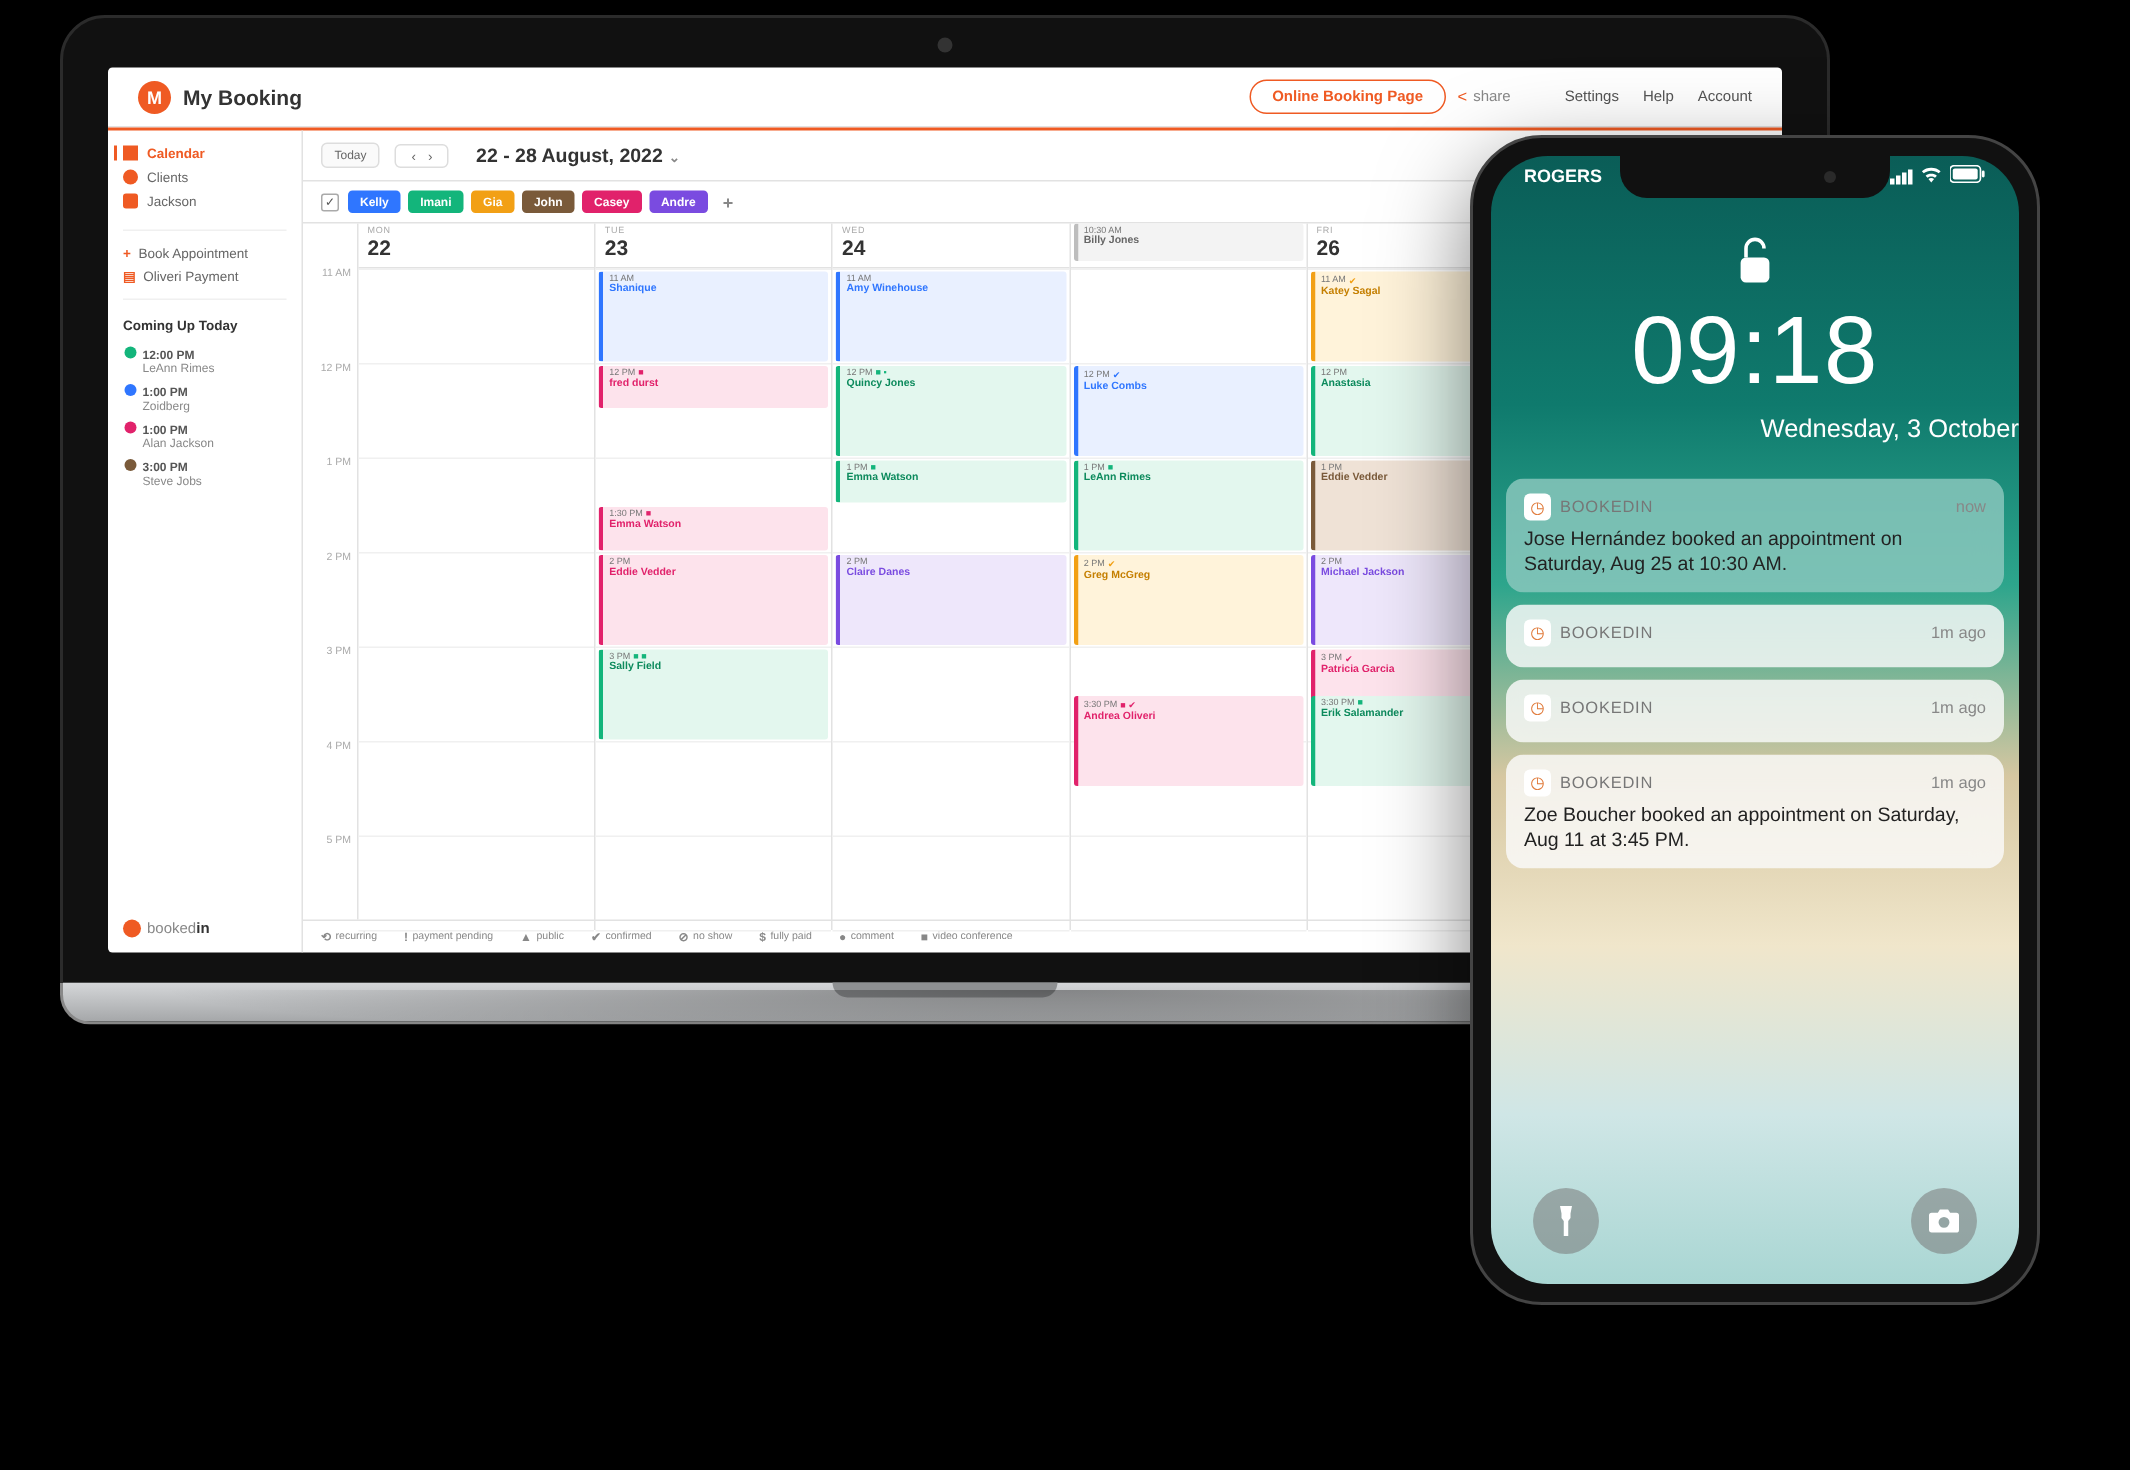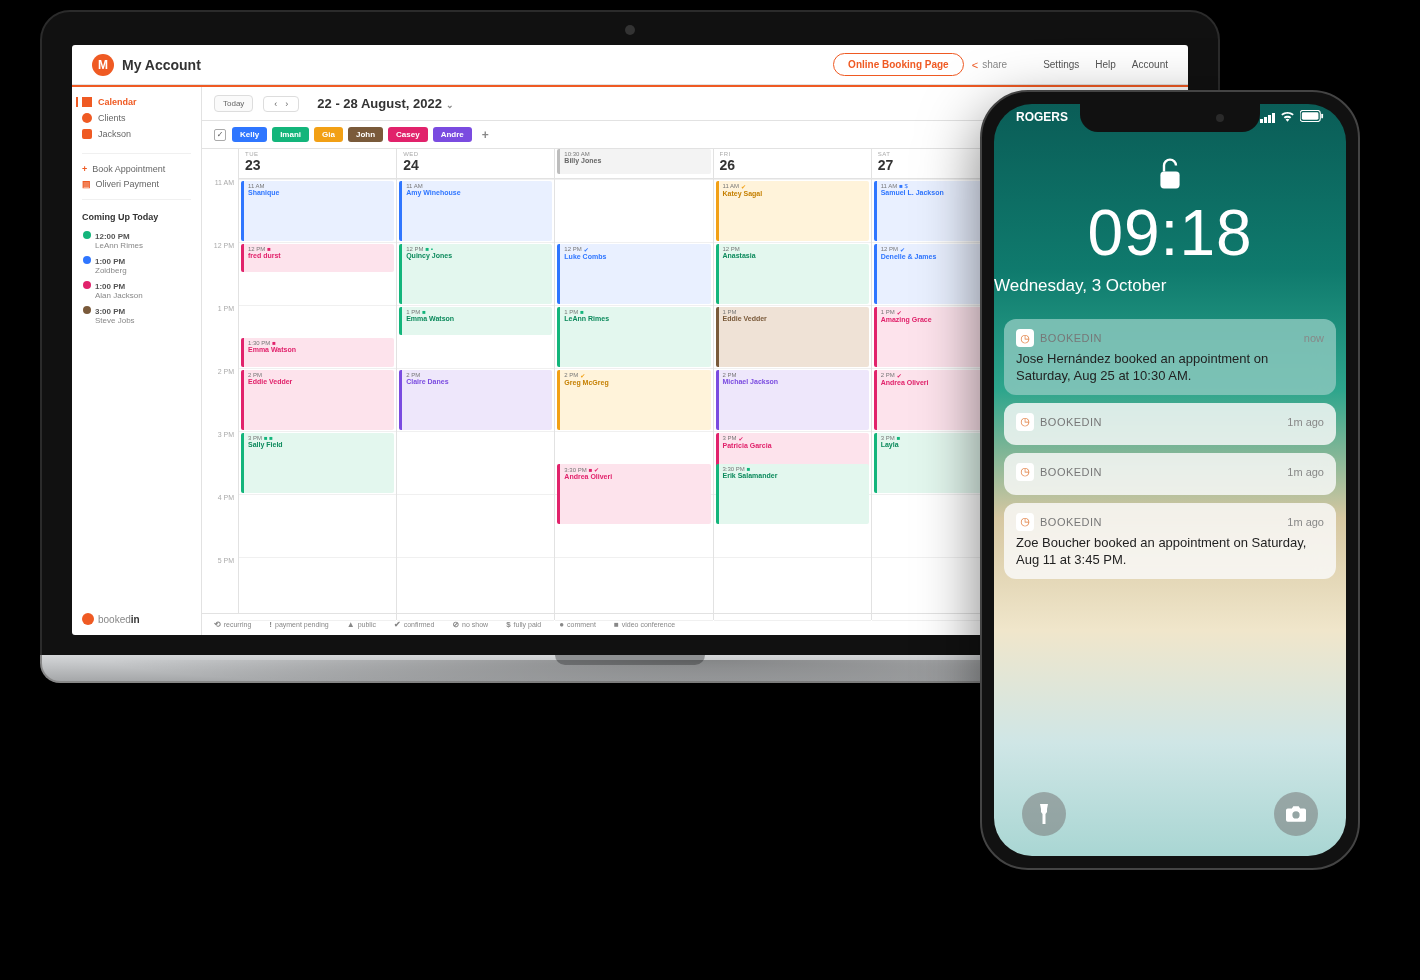--- a/index.html
+++ b/index.html
@@ -94,21 +94,21 @@
  .notch2{position:absolute;left:50%;top:0;transform:translate(-50%);width:180px;height:28px;background:#111;border-radius:0 0 18px 18px;z-index:5}
  .notch2::after{content:"";position:absolute;right:36px;top:10px;width:8px;height:8px;border-radius:50%;background:#2a2a2a}
  .sbar{position:absolute;top:6px;left:0;right:0;display:flex;justify-content:space-between;padding:0 22px;color:#fff;font-size:12px;font-weight:600;z-index:4}
  .sigs{display:flex;gap:5px;align-items:center}
  .bars{display:flex;gap:1px;align-items:flex-end}
  .bars i{width:3px;background:#fff;display:block}
 
  .lock-ic{position:absolute;top:52px;left:50%;transform:translate(-50%);width:30px;height:36px}
  .lock-ic svg{width:100%;height:100%}
  .ptime{position:absolute;top:92px;left:0;right:0;text-align:center;color:#fff;font-size:64px;font-weight:300;letter-spacing:1px}
- .pdate{position:absolute;top:172px;left:0;right:0;text-align:left;color:#fff;font-size:17px}
+ .pdate{position:absolute;top:172px;left:0;right:0;text-align:right;color:#fff;font-size:17px}
 
  .notifs{position:absolute;top:215px;left:10px;right:10px;display:flex;flex-direction:column;gap:8px}
  .notif{backdrop-filter:blur(10px);background:rgba(250,250,250,.82);border-radius:12px;padding:10px 12px}
  .notif.tint{background:rgba(140,200,190,.82)}
  .nhead{display:flex;align-items:center;gap:6px;margin-bottom:4px}
  .nicon{width:18px;height:18px;border-radius:4px;background:#fff;display:flex;align-items:center;justify-content:center;font-size:11px;color:#e07a3a}
  .napp{font-size:11px;color:#777;letter-spacing:.5px}
  .nago{margin-left:auto;font-size:11px;color:#888}
  .nbody{font-size:13px;color:#222;line-height:1.3}
 
@@ -118,21 +118,21 @@
 </head>
 <body>
 
 <div class="laptop">
   <div class="bezel">
     <div class="cam"></div>
     <div class="screen">
 
       <div class="hdr">
         <div class="logo">M</div>
-        <div class="biz">My Account</div>
+        <div class="biz">My Booking</div>
         <div class="sp"></div>
         <div class="pill">Online Booking Page</div>
         <div class="share">
           <span class="share-ic">&lt;</span>
           <span>share</span>
         </div>
         <div class="hlinks">
           <span>Settings</span>
           <span>Help</span>
           <span>Account</span>
@@ -208,20 +208,36 @@
             <div class="times" id="time-col">
                 <div>11 AM</div>
                 <div>12 PM</div>
                 <div>1 PM</div>
                 <div>2 PM</div>
                 <div>3 PM</div>
                 <div>4 PM</div>
                 <div>5 PM</div>
               </div>
             <div class="grid" id="day-grid">
+                <div class="col">
+                  <div class="dayh">
+                    <div class="dow">MON</div>
+                    <div class="dn">22</div>
+                  </div>
+                  <div class="slots">
+                    <div class="hr" style="top: 0px;"></div>
+                    <div class="hr" style="top: 63px;"></div>
+                    <div class="hr" style="top: 126px;"></div>
+                    <div class="hr" style="top: 189px;"></div>
+                    <div class="hr" style="top: 252px;"></div>
+                    <div class="hr" style="top: 315px;"></div>
+                    <div class="hr" style="top: 378px;"></div>
+                    <div class="hr" style="top: 441px;"></div>
+                  </div>
+                </div>
                 <div class="col">
                   <div class="dayh">
                     <div class="dow">TUE</div>
                     <div class="dn">23</div>
                   </div>
                   <div class="slots">
                     <div class="hr" style="top: 0px;"></div>
                     <div class="hr" style="top: 63px;"></div>
                     <div class="hr" style="top: 126px;"></div>
                     <div class="hr" style="top: 189px;"></div>

